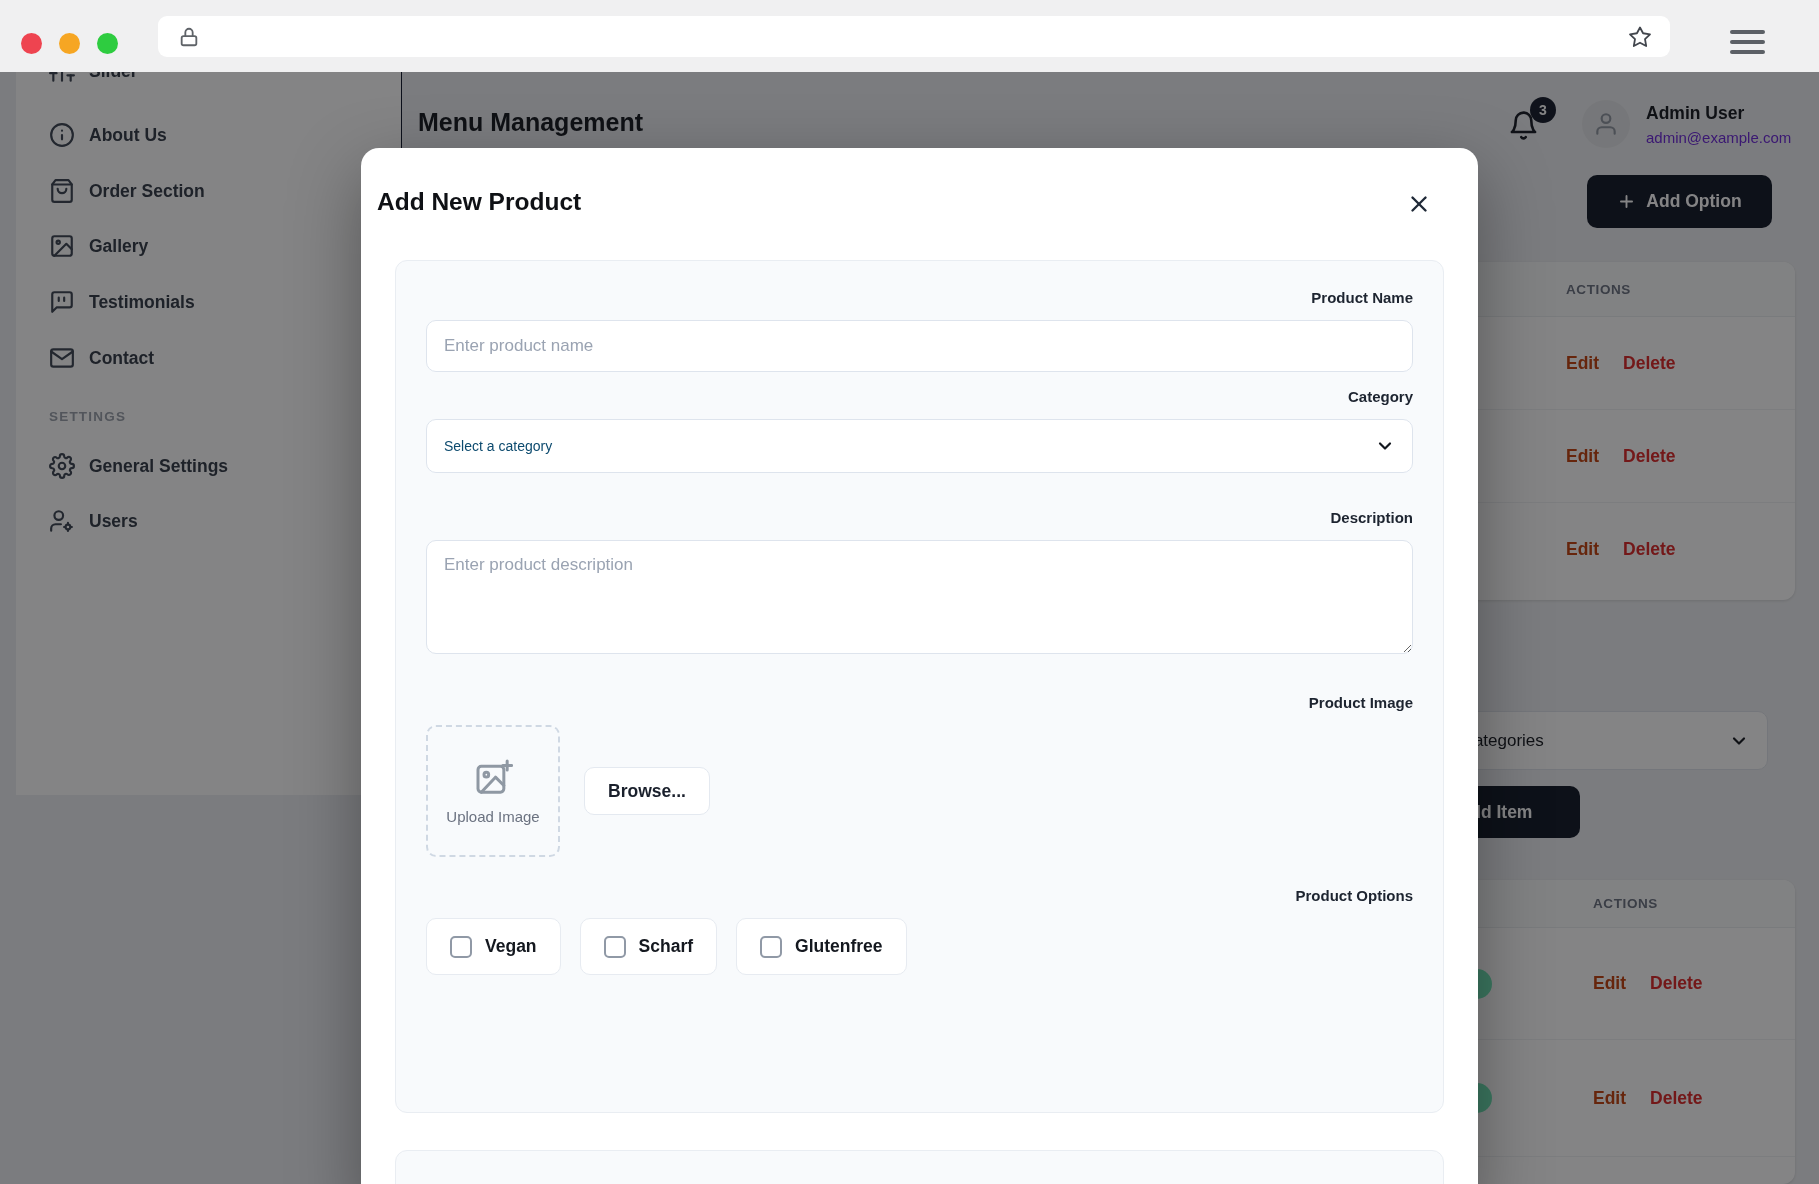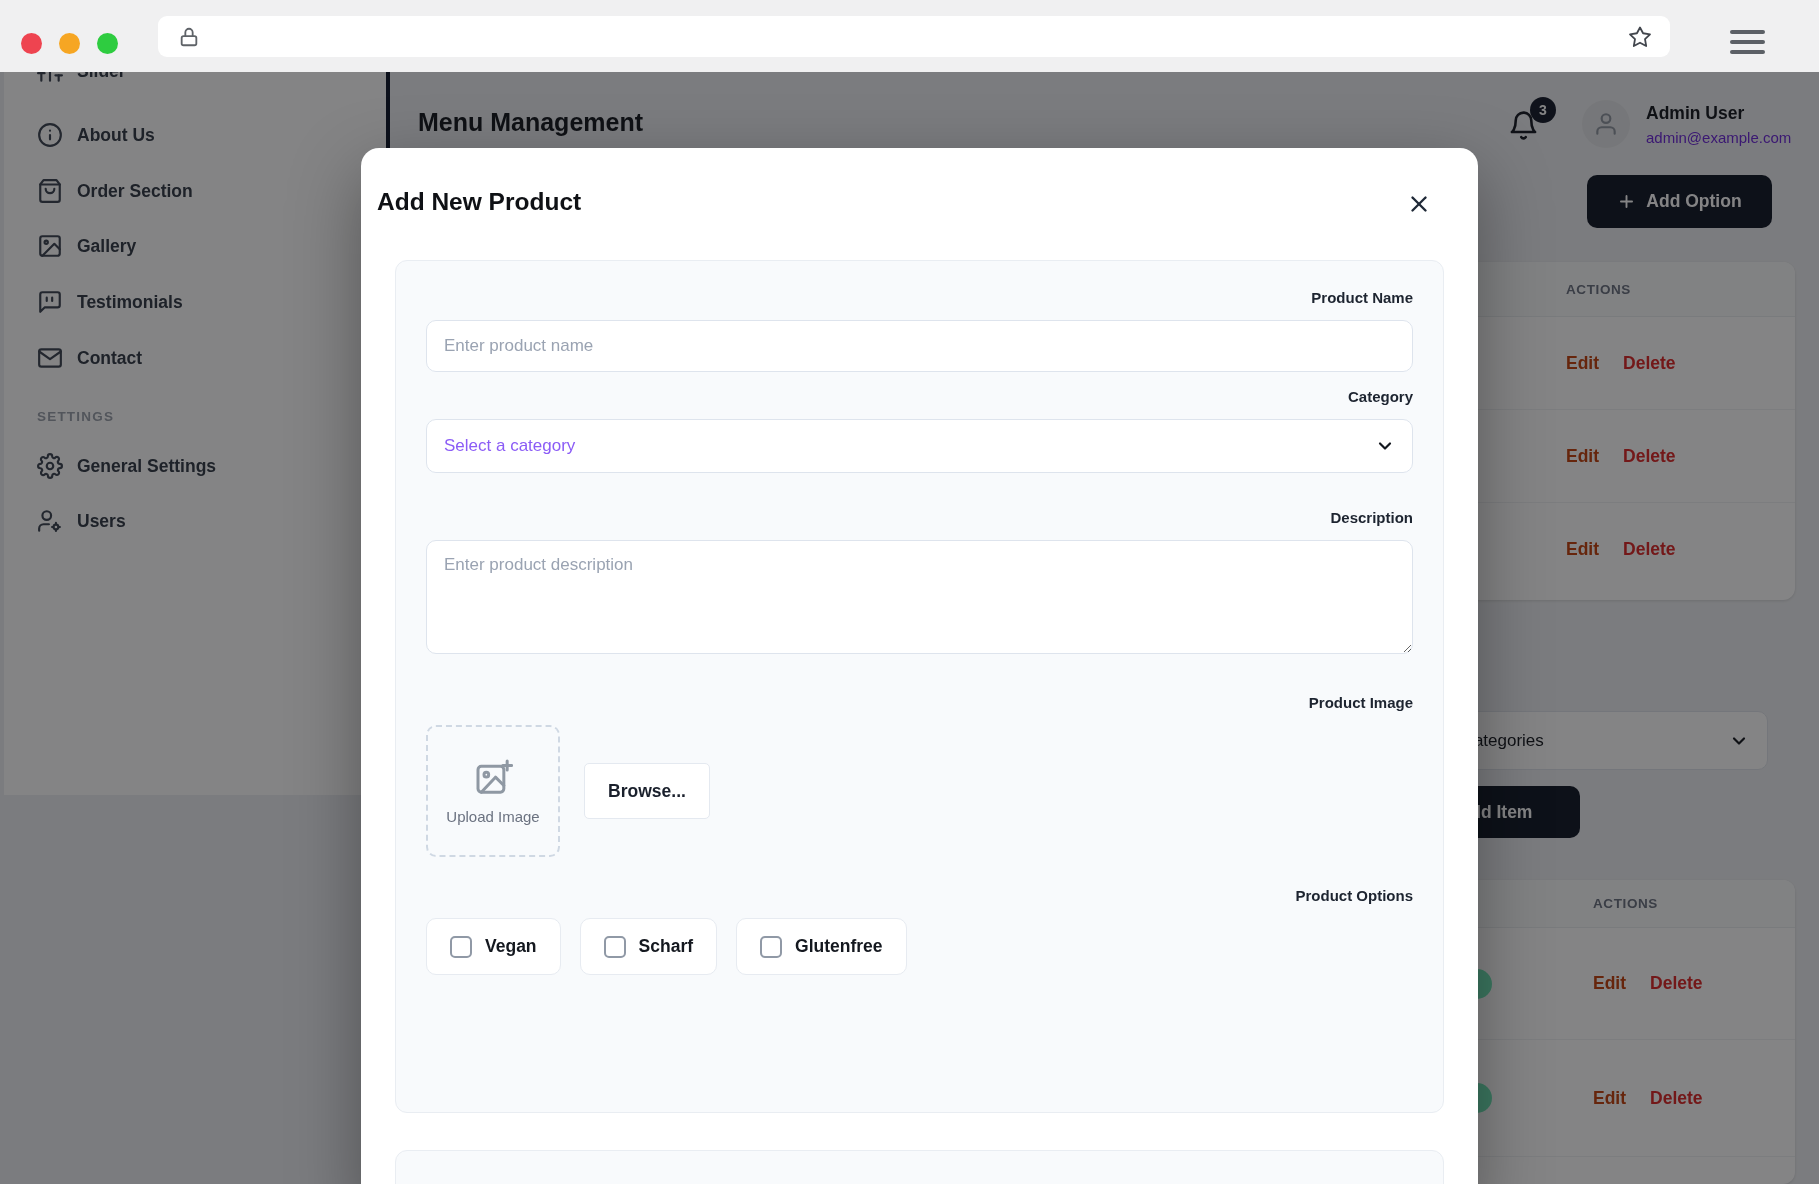--- a/index.html
+++ b/index.html
@@ -29,21 +29,21 @@
   }
   .addressbar .star { color:#42464d; margin-right:4px; cursor:pointer; }
   .hamburger { position:absolute; left:1730px; top:30px; width:35px; cursor:pointer; }
   .hamburger i { display:block; height:4px; background:#5c6066; border-radius:2px; margin-bottom:6px; }
   .hamburger i:last-child { margin-bottom:0; }
 
   
   .page { position:absolute; top:72px; left:0; width:1819px; height:1112px; background:#edeff2; overflow:hidden; }
 
   
-  .sidebar { position:absolute; left:4px; top:0; width:386px; height:723px; background:#ffffff; border-right:4px solid #0f172a; z-index:1;text-align:center; }
+  .sidebar { position:absolute; left:16px; top:0; width:386px; height:723px; background:#ffffff; border-right:1px solid #0f172a; z-index:1;text-align:center; }
   .side-item { position:absolute; left:33px; height:32px; display:flex; align-items:center; cursor:pointer; color:#374151; }
   .side-item .s-icon { width:27px; color:#3c4552; }
   .side-item .s-label { margin-left:13px; font-size:17.5px; font-weight:600; color:#333b47; }
   .side-heading { position:absolute; left:33px; font-size:13.5px; font-weight:700; letter-spacing:1.2px; color:#9aa1ab; }
 
   
   .page-title { position:absolute; left:418px; top:36px; font-size:25px; font-weight:700; color:#14181f; z-index:1; }
   .bell-wrap { position:absolute; left:1508px; top:38px; z-index:1; cursor:pointer; color:#161b24; }
   .badge { position:absolute; left:22px; top:-13px; width:26px; height:26px; border-radius:50%;
            background:#151b2b; color:#fff; font-size:14px; font-weight:700; display:flex; align-items:center; justify-content:center; }
@@ -106,32 +106,32 @@
   .sec-heading .h-icon { color:#15181e; }
   .sec-heading .h-text { font-size:20.5px; font-weight:700; }
 
   .f-label { font-size:15px; font-weight:700; color:#1d2430; margin-bottom:14px;text-align:right; }
   .f-input { width:100%; height:52px; background:#fff; border:1px solid #dee4ed; border-radius:10px;
              padding:16px 17px; font-size:17px; color:#14181f; font-family:"Liberation Sans",sans-serif;
              outline:none; margin-bottom:16px; }
   .f-input::placeholder, .f-textarea::placeholder { color:#9aa3b2; }
   .f-select { width:100%; height:54px; background:#fff; border:1px solid #dee4ed; border-radius:10px;
               display:flex; align-items:center; padding:0 17px; margin-bottom:36px; cursor:pointer; }
-  .f-select .sel-text { flex:1; font-size:17px; color:#8b5cf6; }
+  .f-select .sel-text { flex:1; font-size:14px; color:#0c4a6e; }
   .f-select .chev { color:#14181f; }
   .f-textarea { width:100%; height:114px; background:#fff; border:1px solid #dee4ed; border-radius:10px;
                 padding:14px 17px; font-size:17px; color:#14181f; font-family:"Liberation Sans",sans-serif;
                 outline:none; resize:vertical; margin-bottom:36px; }
   .upload-row { display:flex; align-items:center; margin-bottom:30px; }
   .upload-box { width:134px; height:132px; border:2px dashed #cfd8e3; border-radius:10px; background:transparent;
                 display:flex; flex-direction:column; align-items:center; justify-content:center; gap:10px; cursor:pointer; }
   .upload-box .u-icon { color:#8f98a3; }
   .upload-box .u-text { font-size:15px; color:#6b7280; }
-  .btn-browse { margin-left:24px; width:126px; height:56px; background:#ffffff; border:1px solid #e4e9f0;
-                border-radius:5px; font-size:17.5px; font-weight:700; color:#1a202c; cursor:pointer;
+  .btn-browse { margin-left:24px; width:126px; height:48px; background:#ffffff; border:1px solid #e4e9f0;
+                border-radius:10px; font-size:17.5px; font-weight:700; color:#1a202c; cursor:pointer;
                 font-family:"Liberation Sans",sans-serif; }
   .chips { display:flex; gap:19px; }
   .chip { height:57px; background:#ffffff; border:1px solid #e7ebf1; border-radius:10px;
           display:inline-flex; align-items:center; padding:0 23px; gap:13px; cursor:pointer; }
   .chip .cbox { width:22px; height:22px; border:2px solid #9099a6; border-radius:5px; background:#fff; }
   .chip .c-label { font-size:17.5px; font-weight:600; color:#14181f; }
 </style>
 </head>
 <body>
 

